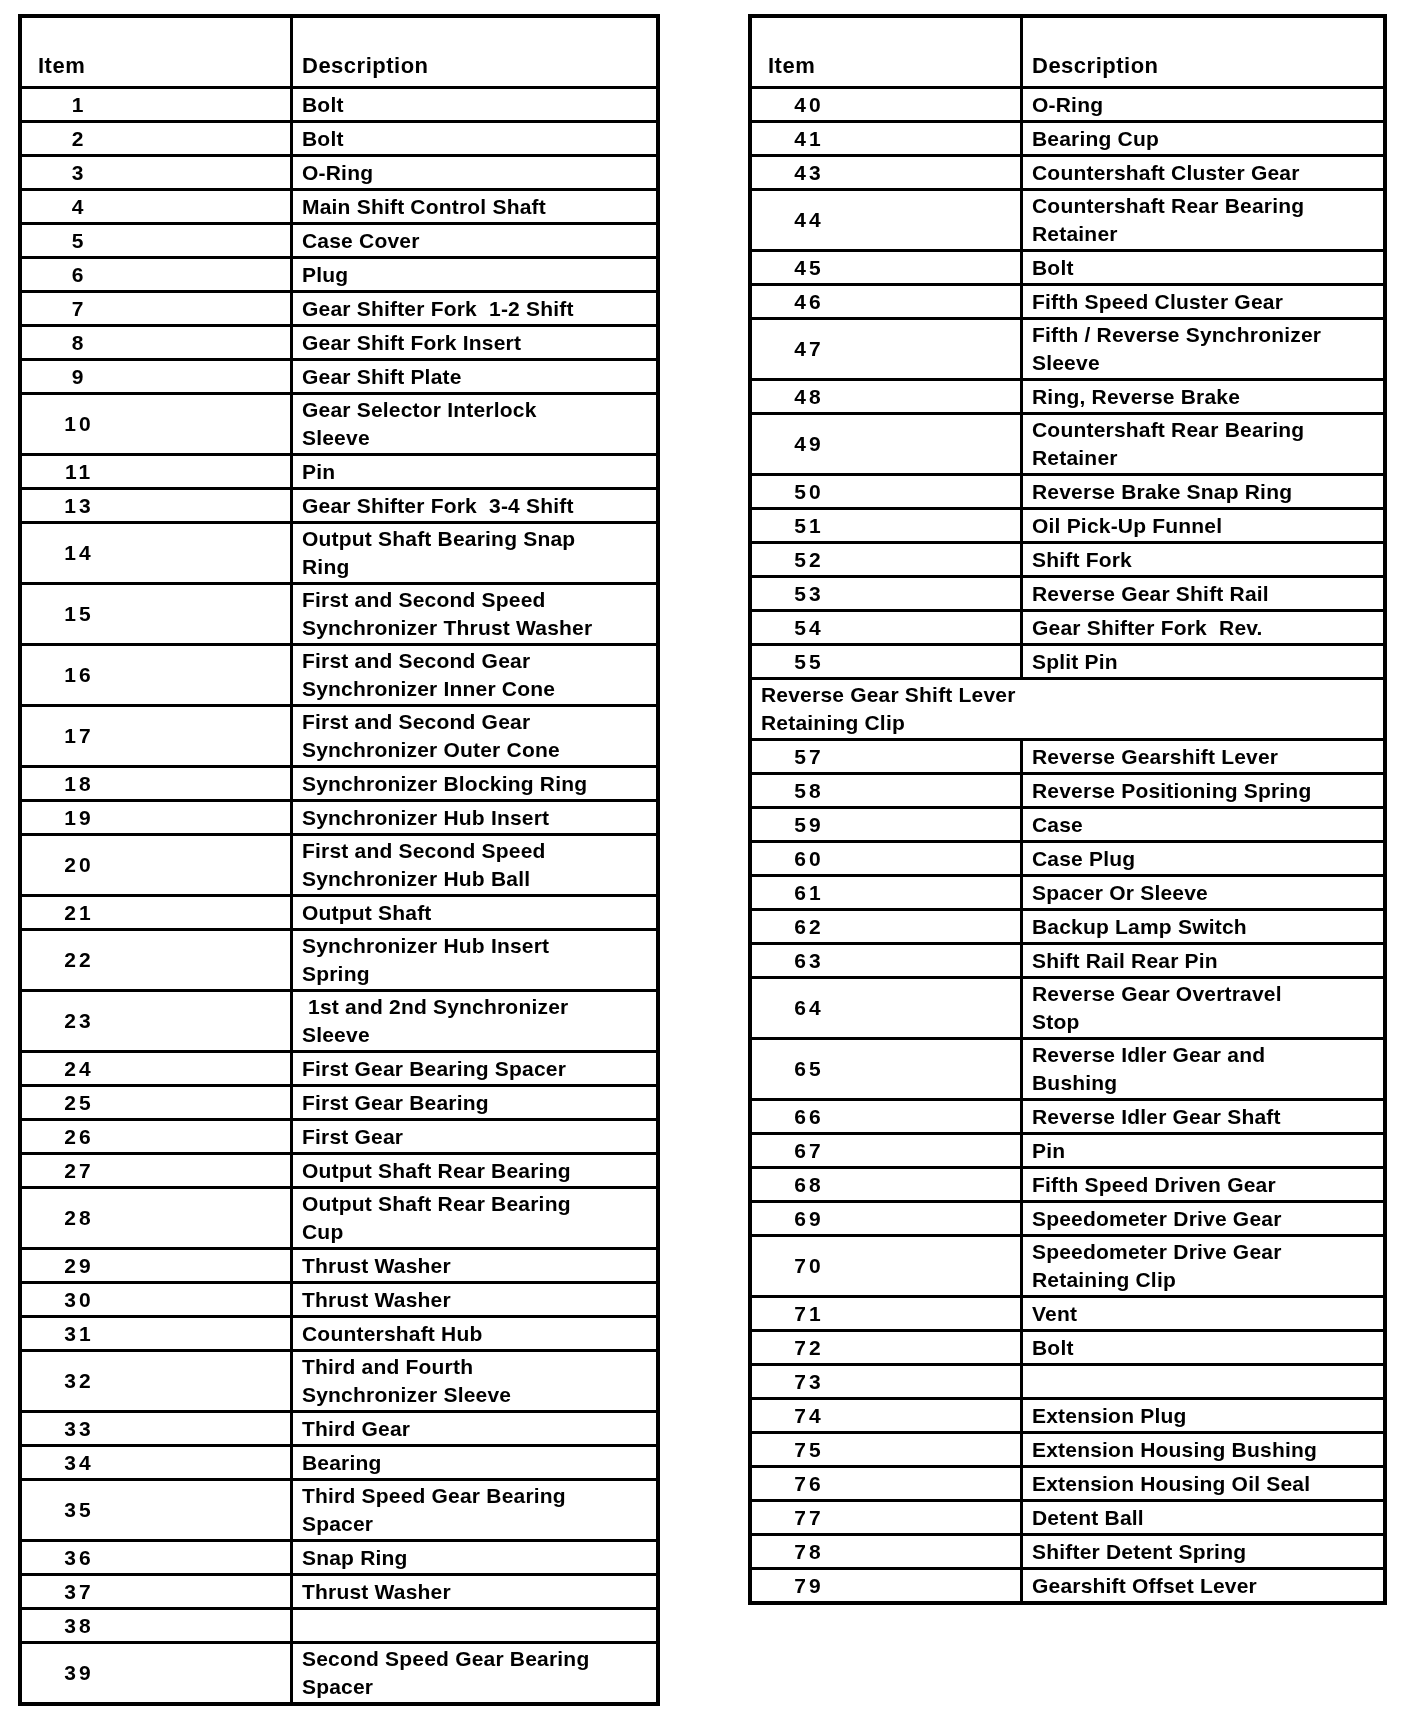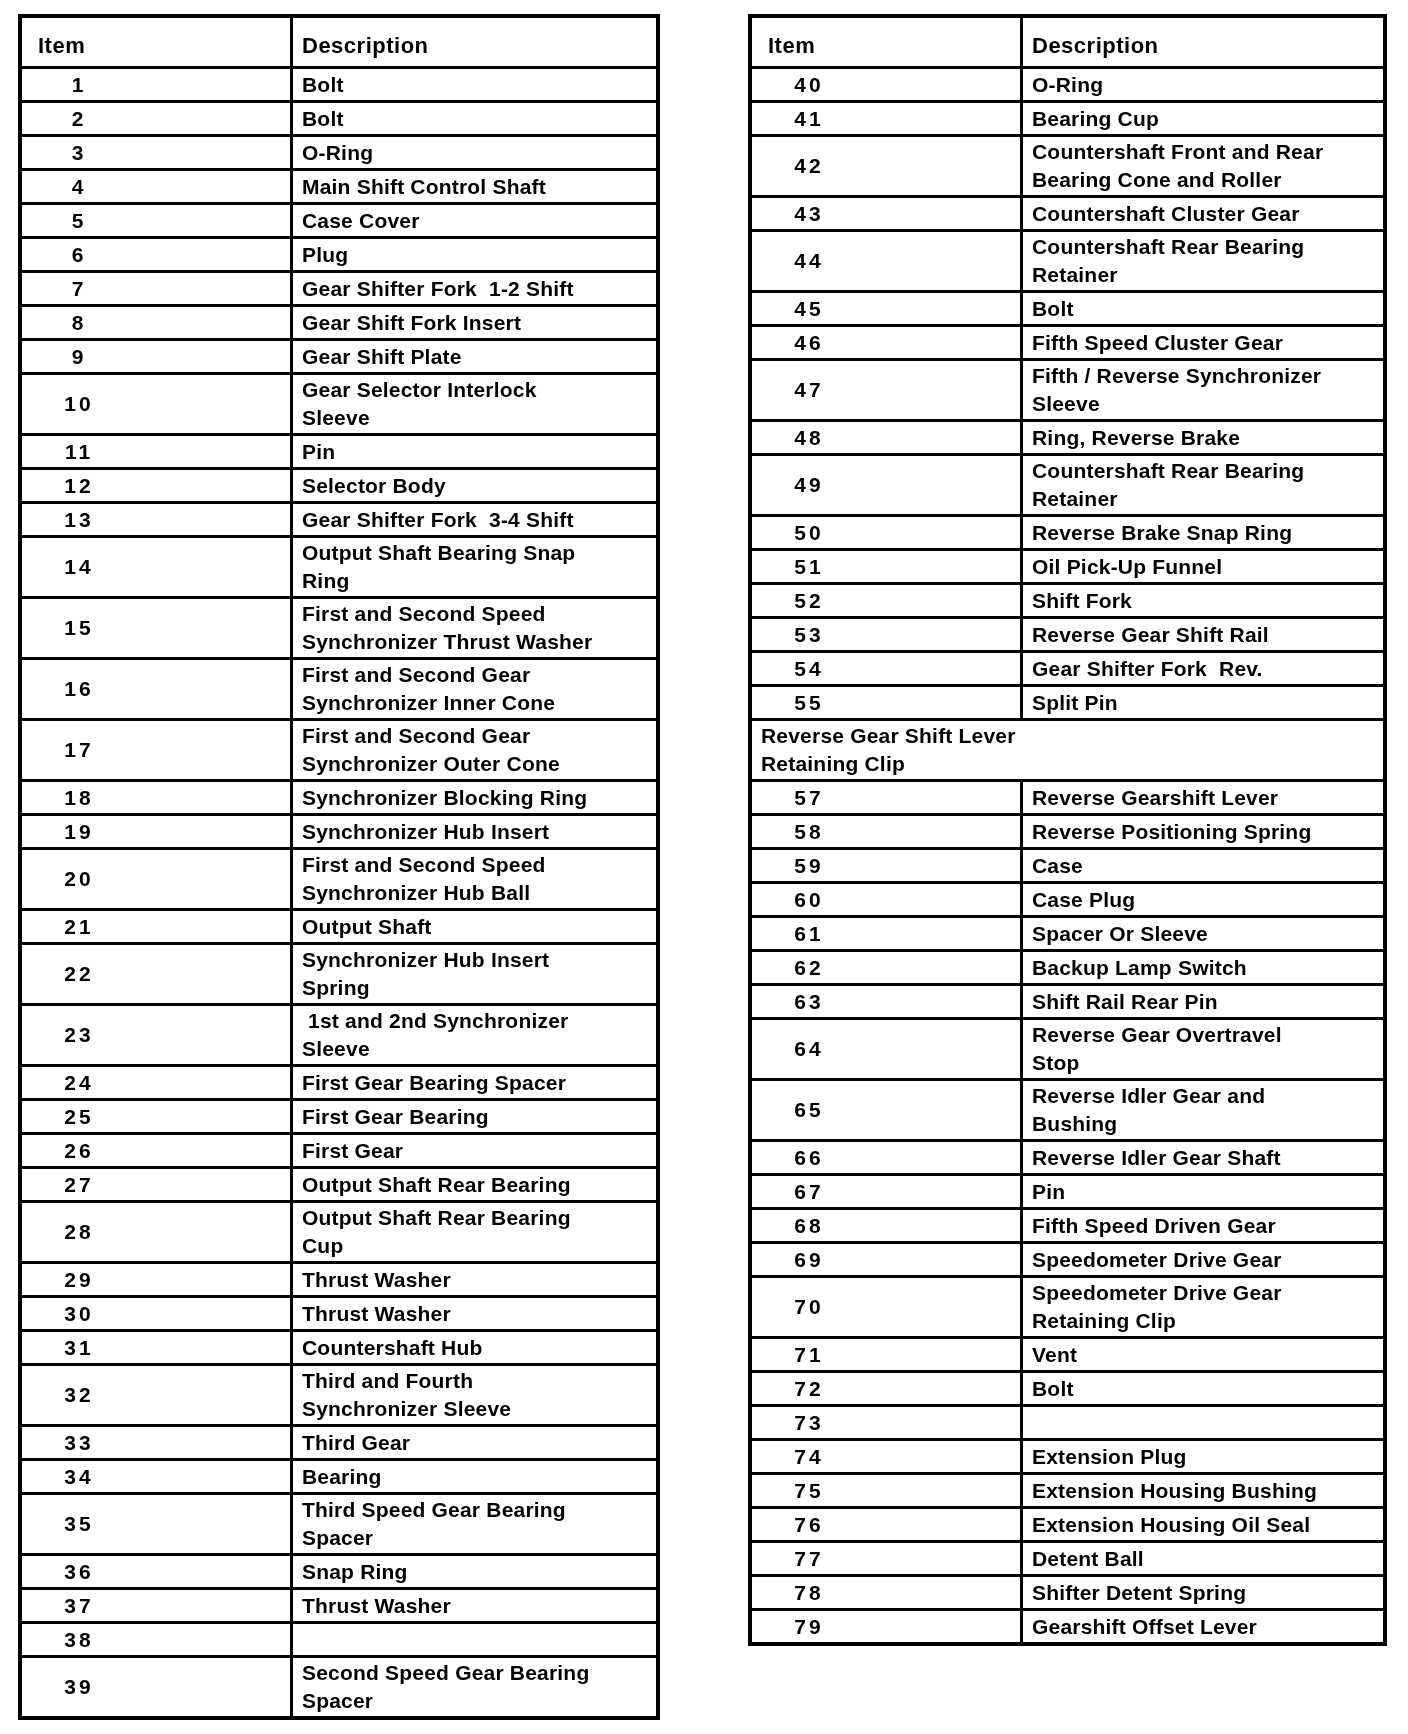--- a/index.html
+++ b/index.html
@@ -22,21 +22,21 @@
     top: 14px;
     border: 4px solid #000;
     background: #fff;
     box-sizing: border-box;
   }
   #table-left  { left: 18px;  width: 642px; }
   #table-right { left: 748px; width: 639px; }
 
   .header-row {
     display: flex;
-    height: 48px;
+    height: 68px;
   }
   .head-cell {
     box-sizing: border-box;
     display: flex;
     align-items: flex-end;
     font-size: 22px;
     line-height: 24px;
     letter-spacing: 0.5px;
   }
   .head-item {
@@ -155,26 +155,20 @@
 Sleeve</div>
       </div>
       <div class="row">
         <div class="cell item-cell">
           <span class="num">11</span>
         </div>
         <div class="cell desc-cell">Pin</div>
       </div>
       <div class="row">
         <div class="cell item-cell">
-          <span class="num">12</span>
-        </div>
-        <div class="cell desc-cell">Selector Body</div>
-      </div>
-      <div class="row">
-        <div class="cell item-cell">
           <span class="num">13</span>
         </div>
         <div class="cell desc-cell">Gear Shifter Fork  3-4 Shift</div>
       </div>
       <div class="row">
         <div class="cell item-cell">
           <span class="num">14</span>
         </div>
         <div class="cell desc-cell">Output Shaft Bearing Snap
 Ring</div>
@@ -354,27 +348,20 @@
         <div class="cell desc-cell">O-Ring</div>
       </div>
       <div class="row">
         <div class="cell item-cell">
           <span class="num">41</span>
         </div>
         <div class="cell desc-cell">Bearing Cup</div>
       </div>
       <div class="row">
         <div class="cell item-cell">
-          <span class="num">42</span>
-        </div>
-        <div class="cell desc-cell">Countershaft Front and Rear
-Bearing Cone and Roller</div>
-      </div>
-      <div class="row">
-        <div class="cell item-cell">
           <span class="num">43</span>
         </div>
         <div class="cell desc-cell">Countershaft Cluster Gear</div>
       </div>
       <div class="row">
         <div class="cell item-cell">
           <span class="num">44</span>
         </div>
         <div class="cell desc-cell">Countershaft Rear Bearing
 Retainer</div>

